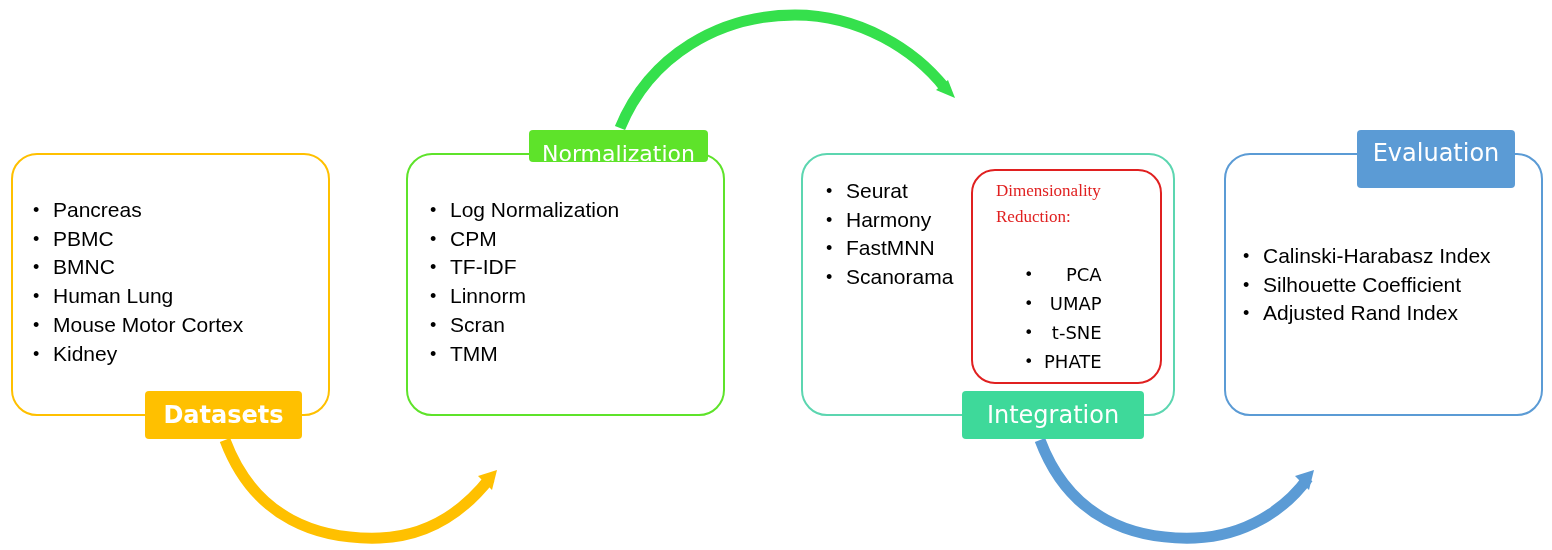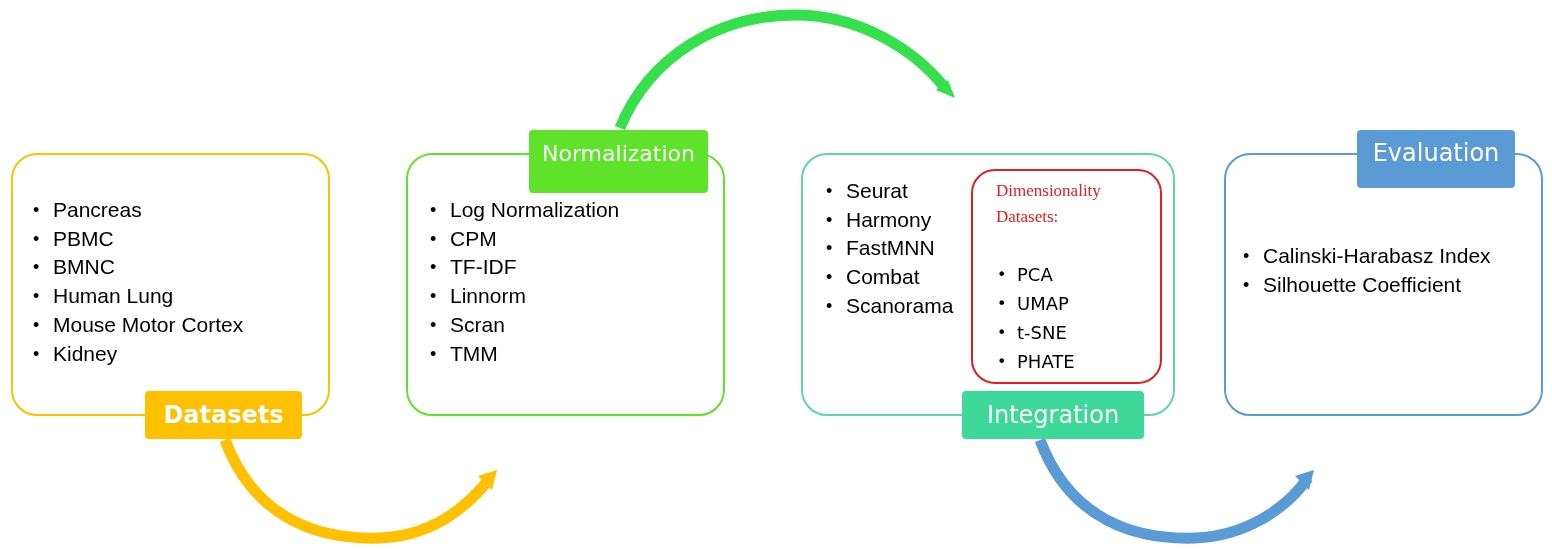--- a/index.html
+++ b/index.html
@@ -41,49 +41,49 @@
   <li>Pancreas</li>
   <li>PBMC</li>
   <li>BMNC</li>
   <li>Human Lung</li>
   <li>Mouse Motor Cortex</li>
   <li>Kidney</li>
 </ul>
 <div class="tag" style="left:145px;top:391px;width:157px;height:48px;background:#FFC000;font-size:24px;line-height:48px;font-weight:bold;">Datasets</div>
 
 <div class="box" style="left:406px;top:153px;width:319px;height:263px;border-color:#5EE32A;"></div>
-<div class="tag" style="left:529px;top:130px;width:179px;height:63px;background:#5EE32A;font-size:22px;line-height:47px;">Normalization</div>
+<div class="tag" style="left:529px;top:130px;width:179px;height:32px;background:#5EE32A;font-size:22px;line-height:47px;">Normalization</div>
 <ul class="list" style="left:430px;top:196px;">
   <li>Log Normalization</li>
   <li>CPM</li>
   <li>TF-IDF</li>
   <li>Linnorm</li>
   <li>Scran</li>
   <li>TMM</li>
 </ul>
 
 <div class="box" style="left:801px;top:153px;width:374px;height:263px;border-color:#5CD6B0;"></div>
 <ul class="list" style="left:826px;top:177px;">
   <li>Seurat</li>
   <li>Harmony</li>
   <li>FastMNN</li>
-  <li>Combat</li>
   <li>Scanorama</li>
 </ul>
 <div class="dr-box" style="left:971px;top:169px;width:191px;height:215px;border-color:#E02020;"></div>
 <div class="dr-title" style="left:996px;top:178px;color:#E02020;">
   <div>Dimensionality</div>
-  <div>Datasets:</div>
+  <div>Reduction:</div>
 </div>
-<ul class="dr-list" style="left:997px;top:260px;">
+<ul class="dr-list" style="left:1024px;top:260px;text-align:right;">
   <li>PCA</li>
   <li>UMAP</li>
   <li>t-SNE</li>
   <li>PHATE</li>
 </ul>
 <div class="tag" style="left:962px;top:391px;width:182px;height:48px;background:#3ED99A;font-size:24px;line-height:48px;">Integration</div>
 
 <div class="box" style="left:1224px;top:153px;width:319px;height:263px;border-color:#5B9BD5;"></div>
 <div class="tag" style="left:1357px;top:130px;width:158px;height:58px;background:#5B9BD5;font-size:24px;line-height:46px;">Evaluation</div>
 <ul class="list" style="left:1243px;top:242px;">
   <li>Calinski-Harabasz Index</li>
   <li>Silhouette Coefficient</li>
+  <li>Adjusted Rand Index</li>
 </ul>
 
 </body></html>

